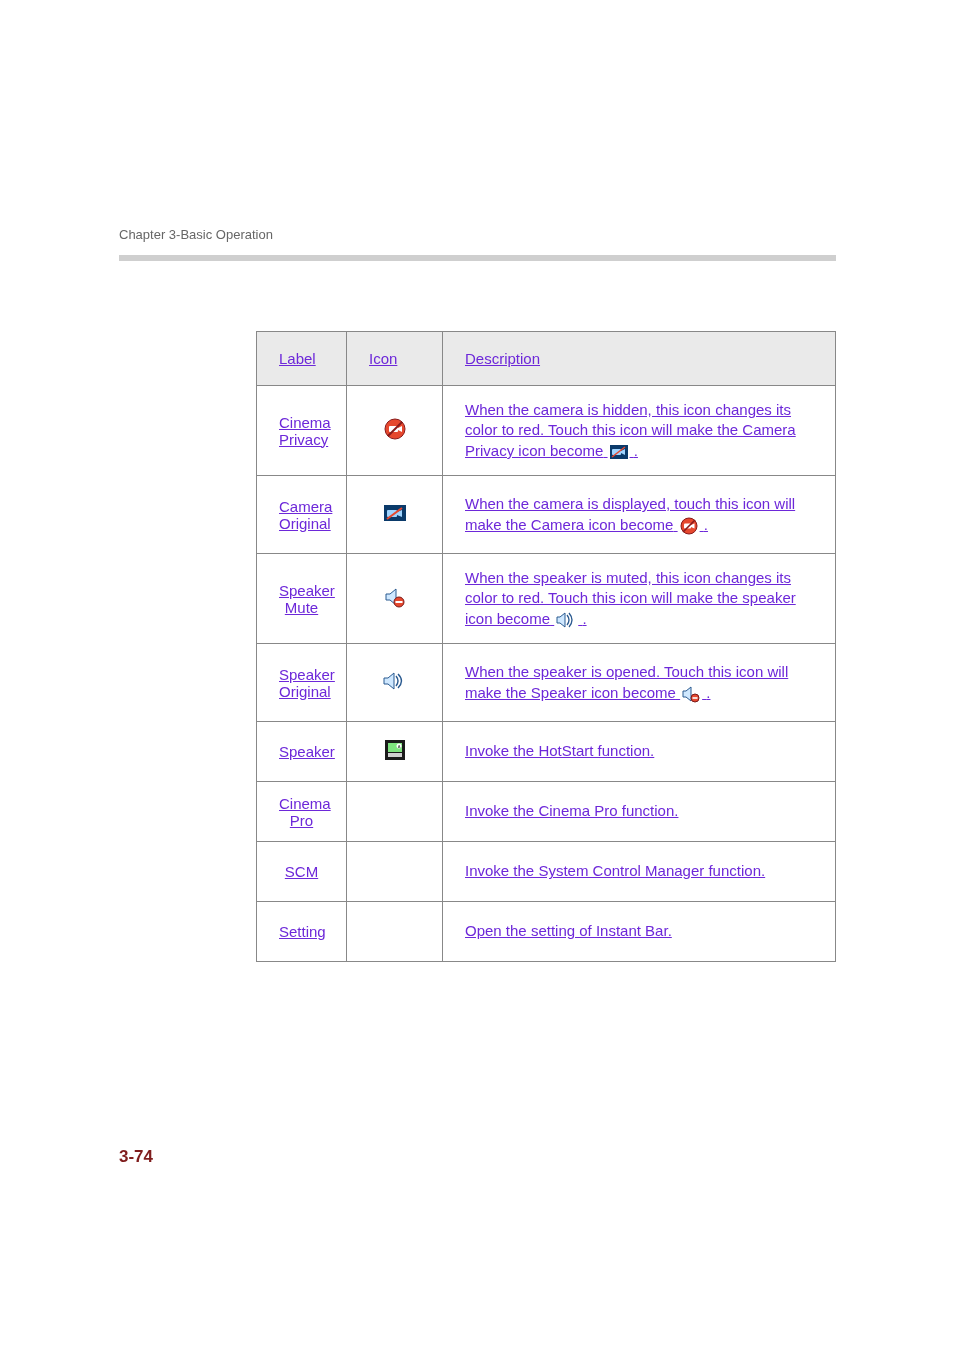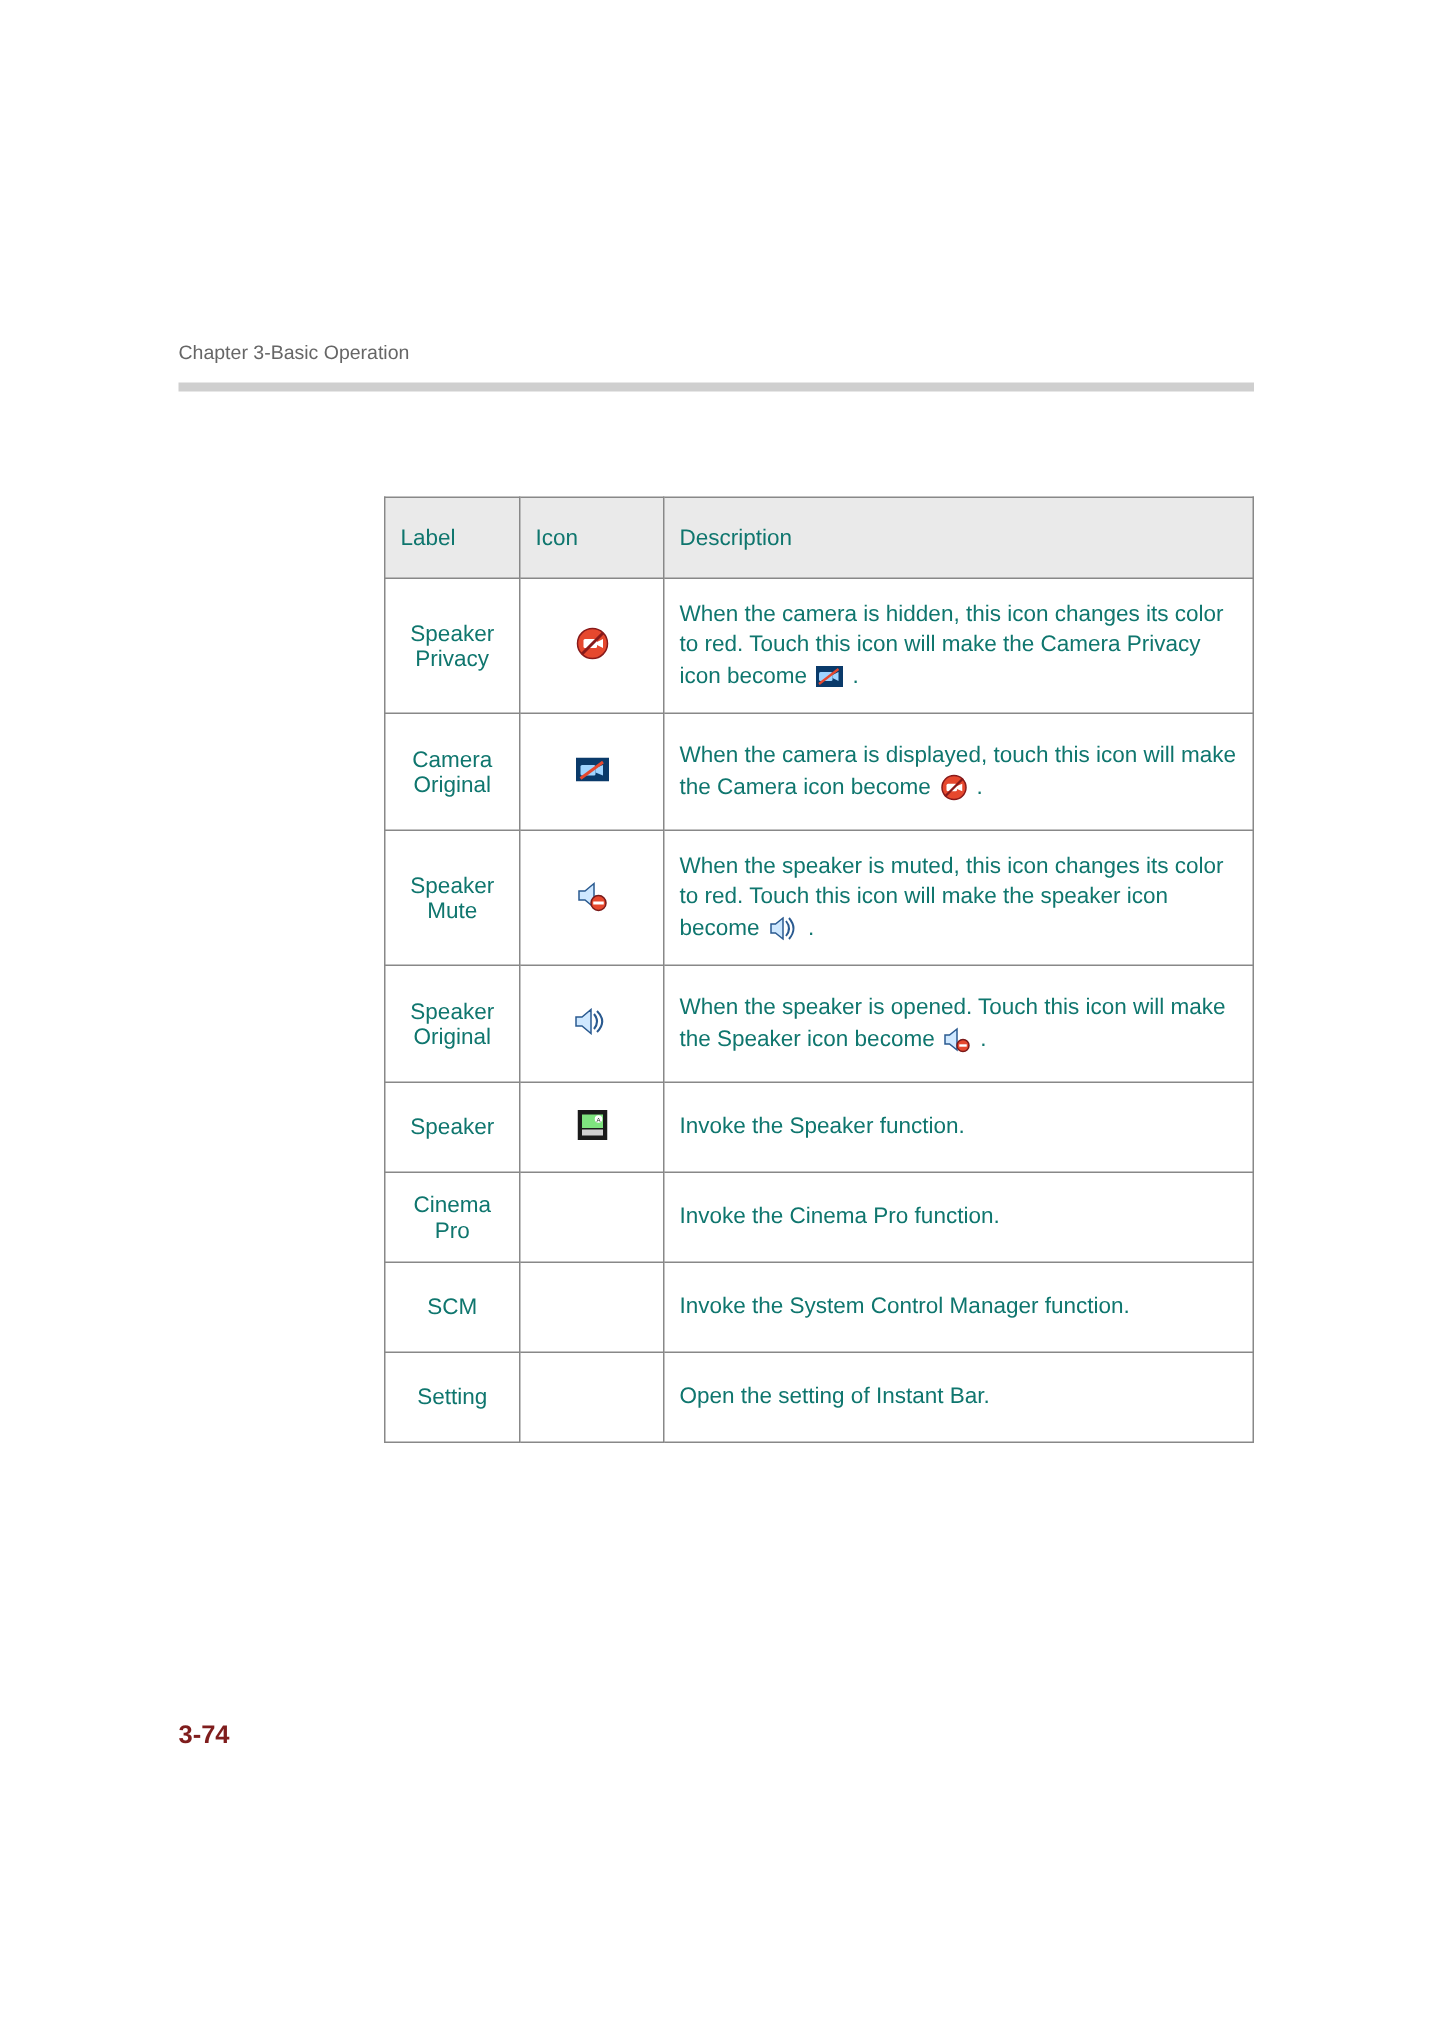--- a/index.html
+++ b/index.html
@@ -47,23 +47,24 @@
     top: 304px;
     border-collapse: collapse;
     width: 580px;
     table-layout: fixed;
   }
   table.icon-table th,
   table.icon-table td {
     border: 1.5px solid #888;
     vertical-align: middle;
     font-size: 15px;
-    color: #0f766e;
-    padding: 10px 10px;
+    color: #6d28d9;
+    padding: 10px 22px;
     box-sizing: border-box;
+    text-decoration: underline;
   }
   table.icon-table th {
     background: #eaeaea;
     font-weight: normal;
     text-align: left;
     height: 54px;
   }
   col.c1 { width: 90px; }
   col.c2 { width: 96px; }
   col.c3 { width: auto; }
@@ -93,21 +94,21 @@
   <thead>
     <tr>
       <th>Label</th>
       <th>Icon</th>
       <th>Description</th>
     </tr>
   </thead>
   <tbody>
 
     <tr>
-      <td class="label-cell">Speaker Privacy</td>
+      <td class="label-cell">Cinema Privacy</td>
       <td class="icon-cell">
         <span style="display:inline-block">
           <svg width="22" height="22" viewBox="0 0 22 22">
             <circle cx="11" cy="11" r="10" fill="#e6482e" stroke="#881a1a" stroke-width="1"></circle>
             <rect x="5" y="8" width="9" height="6" rx="1" fill="#fff"></rect>
             <path d="M14 10 L18 8 L18 14 L14 12 Z" fill="#fff"></path>
             <line x1="4" y1="18" x2="18" y2="4" stroke="#881a1a" stroke-width="2"></line>
           </svg>
         </span>
       </td>
@@ -205,21 +206,21 @@
         <span style="display:inline-block">
           <svg width="20" height="20" viewBox="0 0 20 20">
             <rect x="0" y="0" width="20" height="20" fill="#1a1a1a"></rect>
             <rect x="3" y="3" width="14" height="9" fill="#7fe37f"></rect>
             <rect x="3" y="13" width="14" height="4" fill="#d0d0d0"></rect>
             <circle cx="14" cy="6" r="2.5" fill="#fff"></circle>
             <text x="14" y="8" font-size="4" text-anchor="middle" fill="#1a1a1a">A</text>
           </svg>
         </span>
       </td>
-      <td class="desc-cell">Invoke the Speaker function.</td>
+      <td class="desc-cell">Invoke the HotStart function.</td>
     </tr>
 
     <tr class="short">
       <td class="label-cell">Cinema Pro</td>
       <td class="icon-cell"></td>
       <td class="desc-cell">Invoke the Cinema Pro function.</td>
     </tr>
 
     <tr class="short">
       <td class="label-cell">SCM</td>

